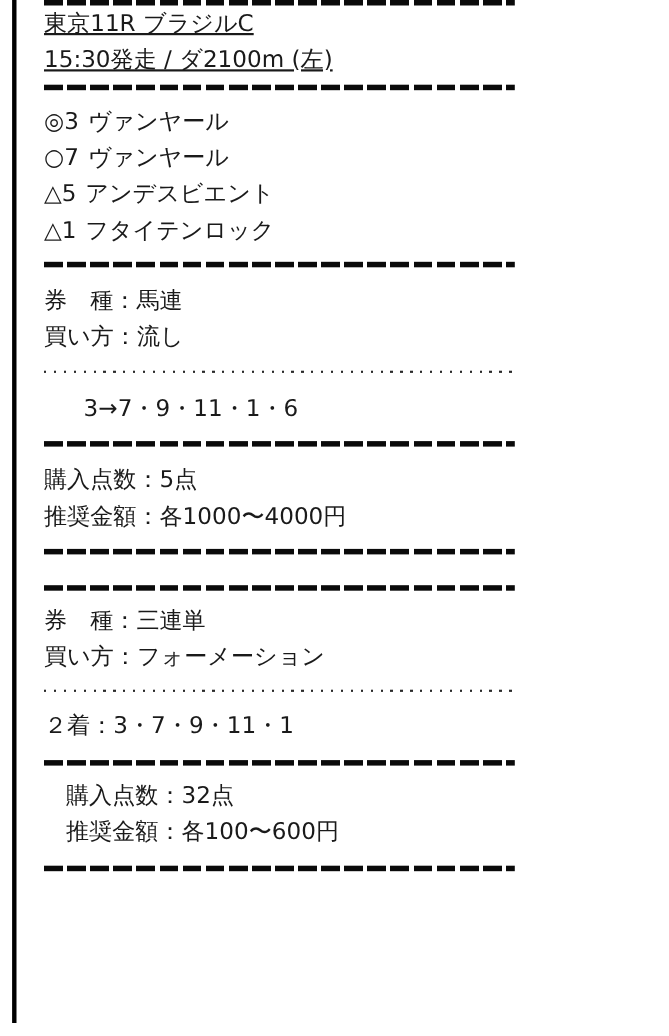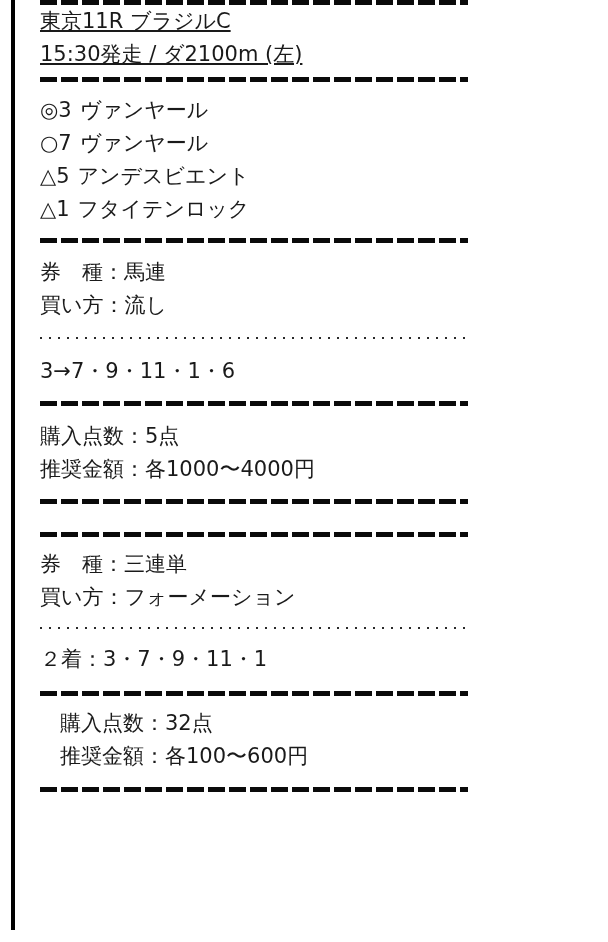--- a/index.html
+++ b/index.html
@@ -32,23 +32,23 @@
     height:2px;width:428px;
     background:repeating-linear-gradient(90deg,#2a2a2a 0 2px,transparent 2px 9px);
   }
   .pick-name{margin-left:8px;}
   
   .d1{margin-top:0;}
   .race-header{margin-top:0;text-decoration:underline;}
   .d2{margin-top:6px;}
   .picks{margin-top:12px;}
   .d3{margin-top:12px;}
-  .bet-head-a{margin-top:14px;font-family:Liberation Mono, monospace;}
+  .bet-head-a{margin-top:14px;}
   .t1{margin-top:14px;}
-  .selection-a{margin-top:16px;}
+  .selection-a{margin-top:16px;margin-left:36px;}
   .d4{margin-top:13px;}
   .purchase-a{margin-top:14px;}
   .d5{margin-top:13px;}
   .d6{margin-top:28px;}
   .bet-head-b{margin-top:11px;}
   .t2{margin-top:13px;}
   .formation{margin-top:14px;}
   .d7{margin-top:15px;}
   .purchase-b{margin-top:11px;margin-left:20px;}
   .d8{margin-top:14px;}

